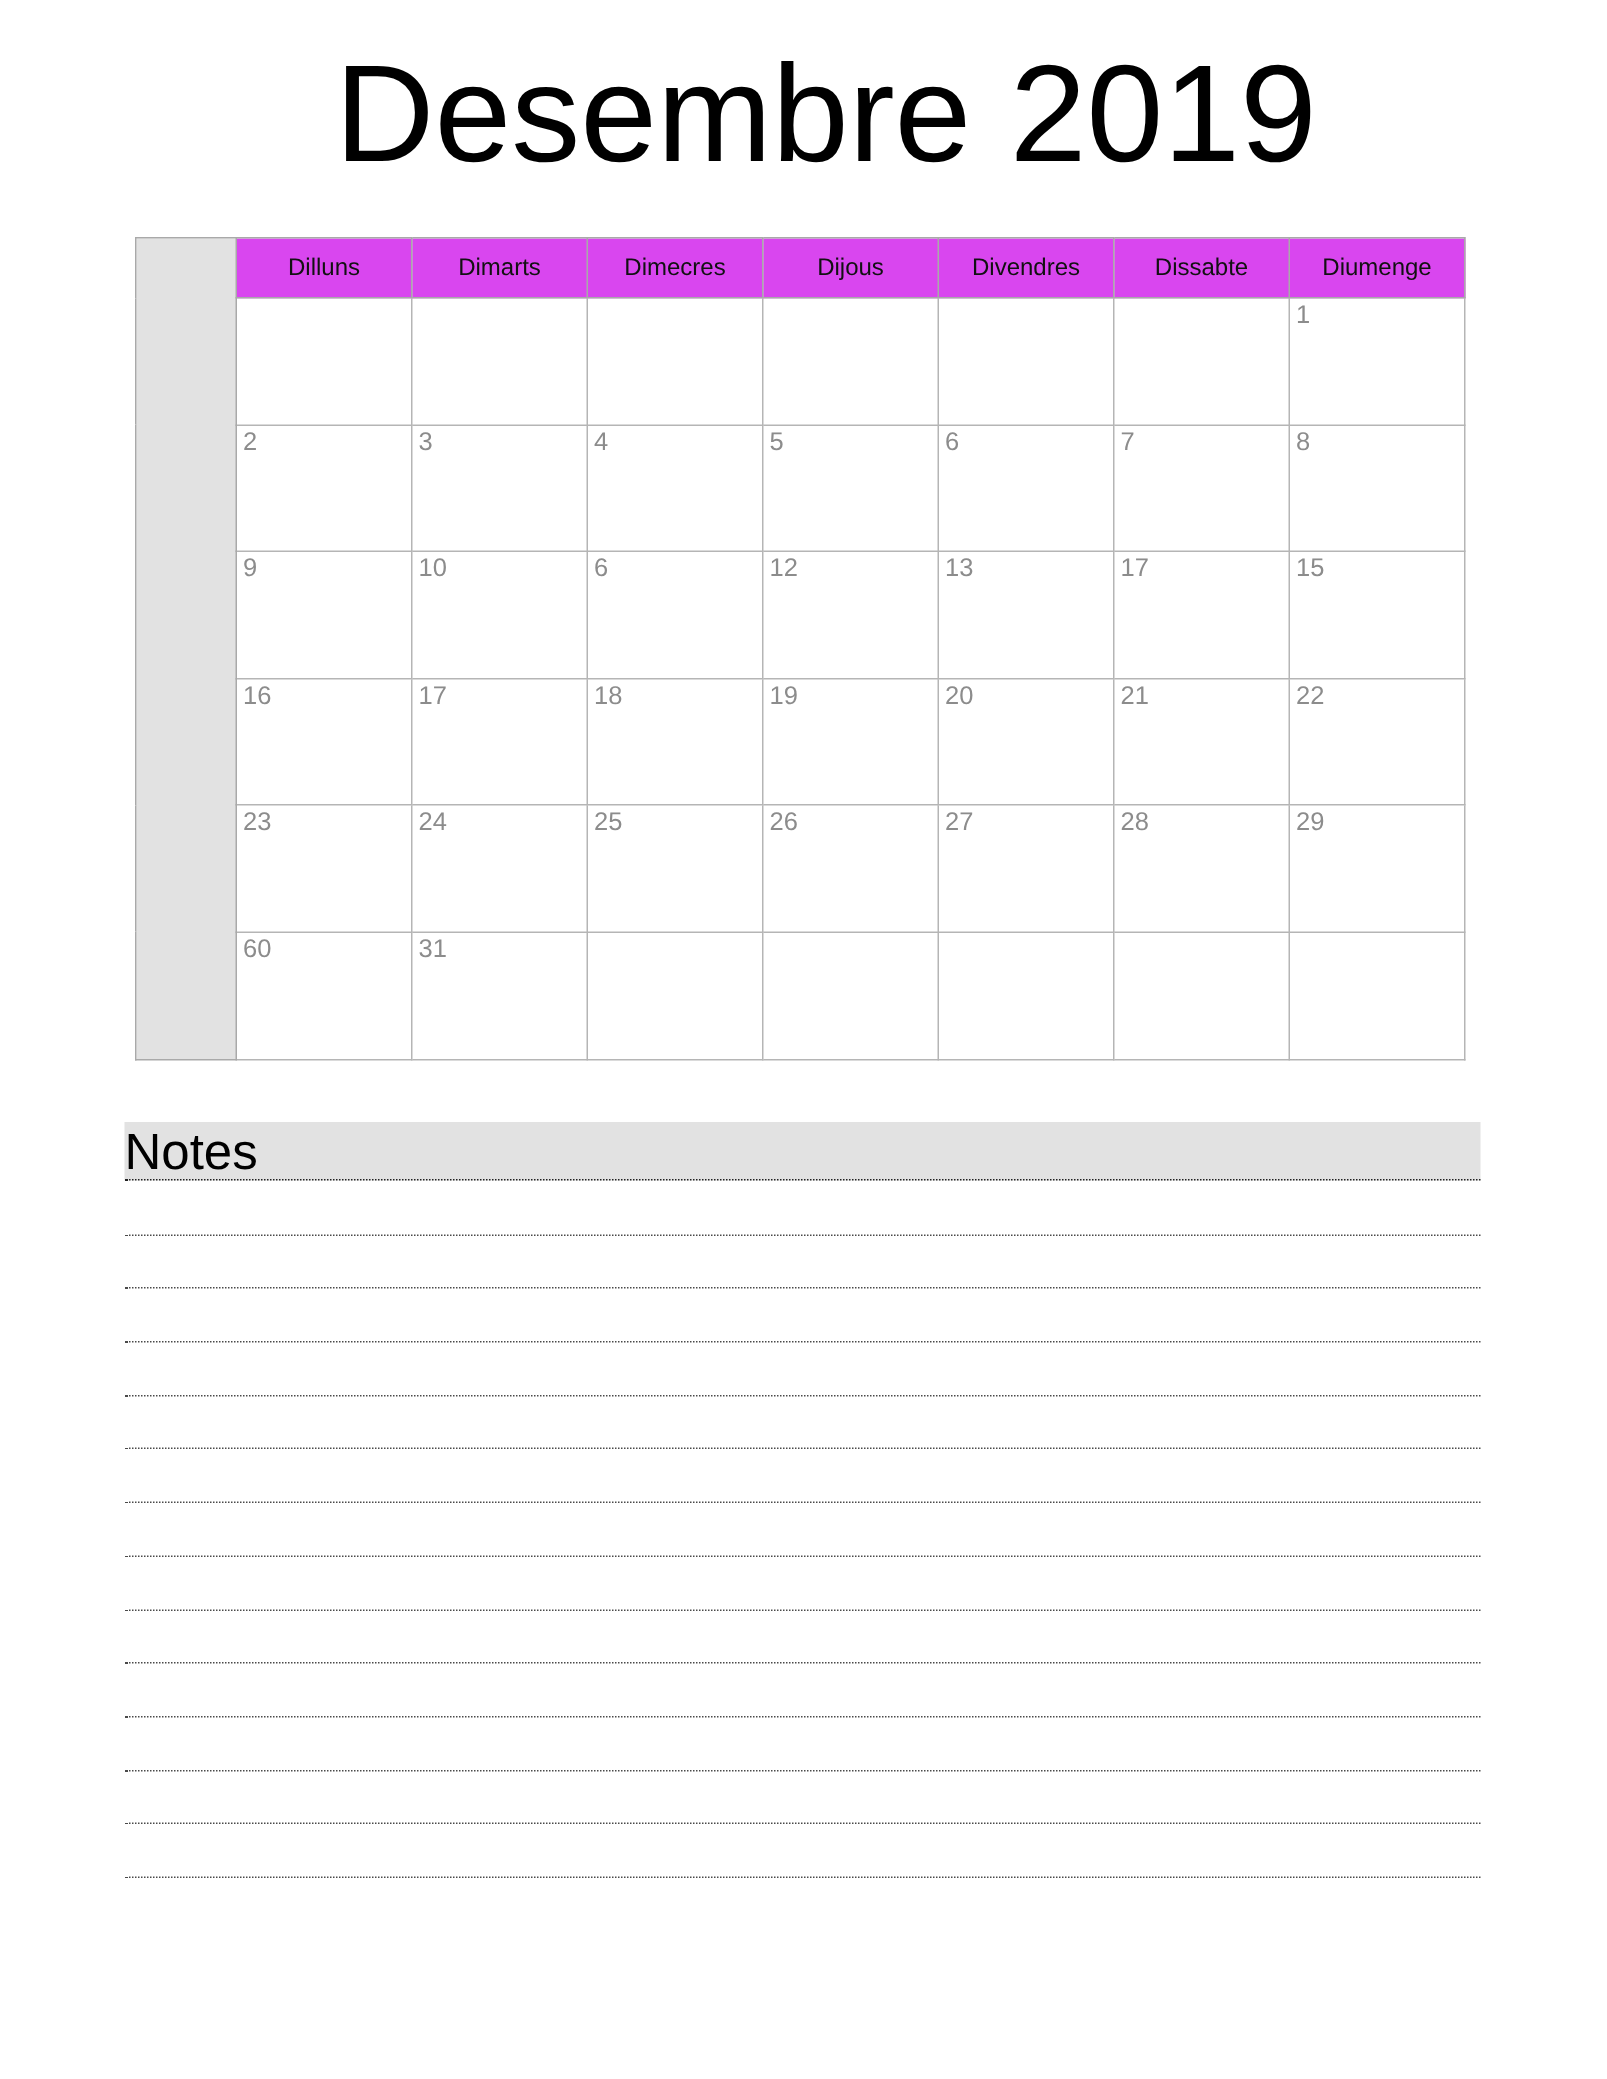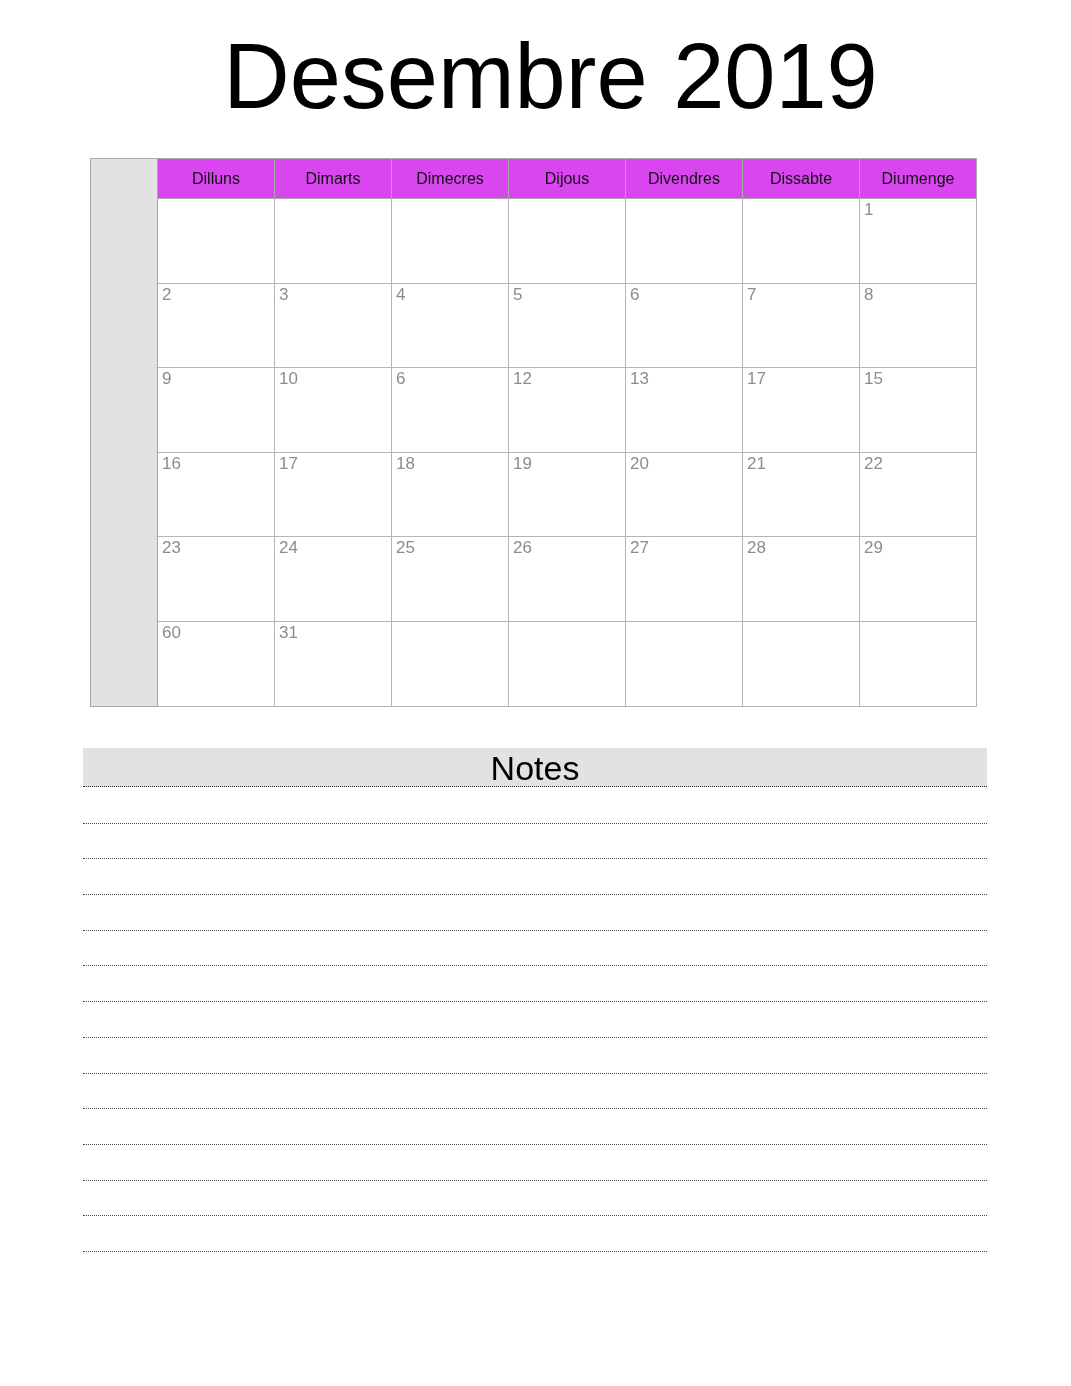--- a/index.html
+++ b/index.html
@@ -77,21 +77,21 @@
 
   
   .notes-bar {
     position: absolute;
     left: 83px;
     top: 748px;
     width: 904px;
     height: 39px;
     background: #e2e2e2;
     border-bottom: 1px dotted #222222;
-    text-align: center;
+    text-align: left;
   }
   .notes-bar .notes-label {
     font-size: 34px;
     line-height: 40px;
     color: #000000;
   }
   .notes-lines {
     position: absolute;
     left: 83px;
     top: 788px;

